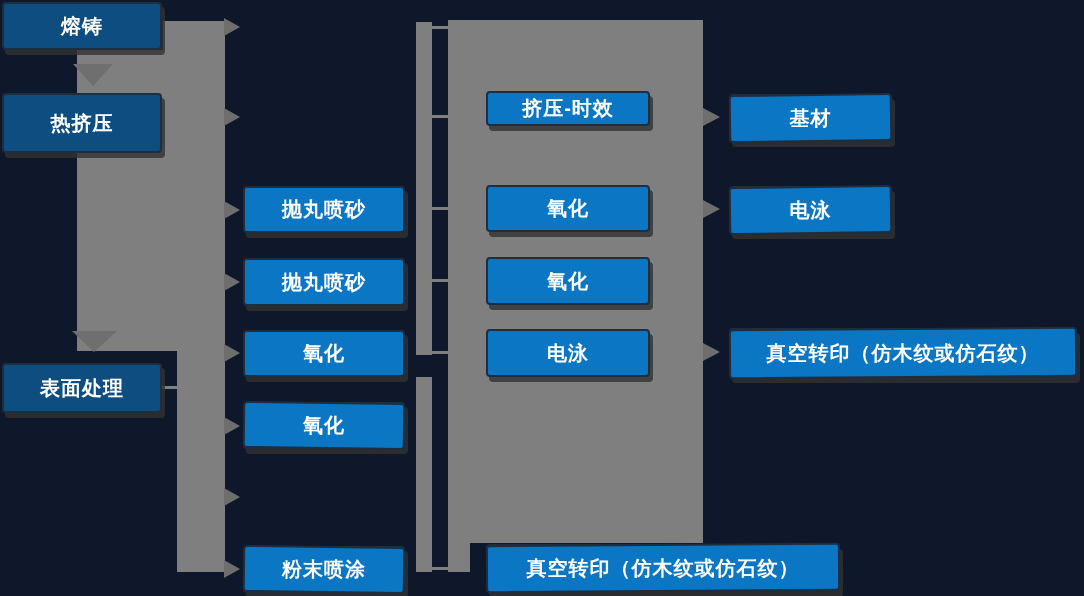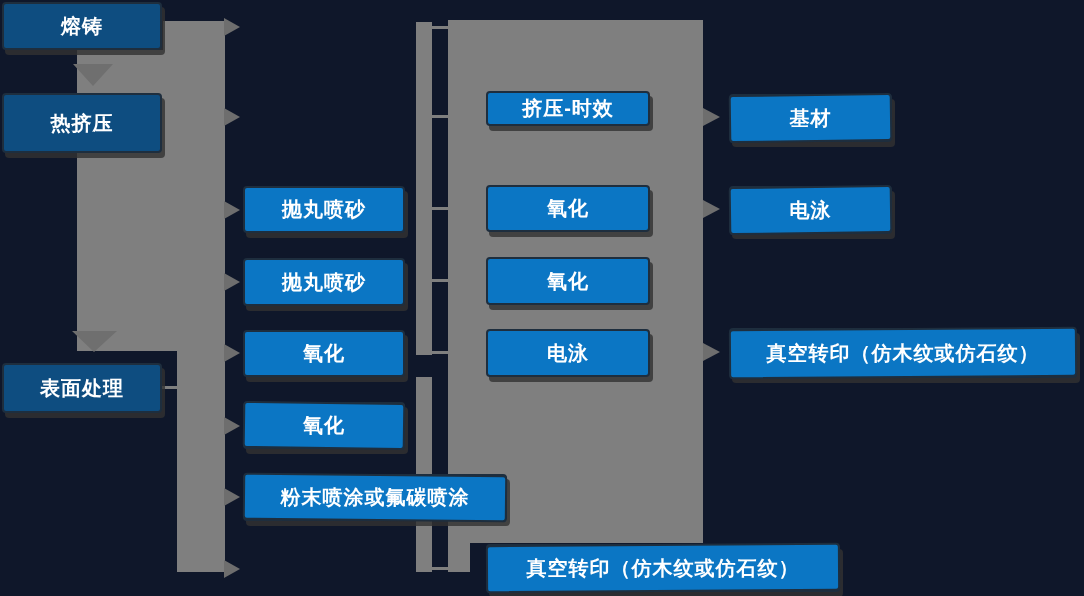--- a/index.html
+++ b/index.html
@@ -89,22 +89,22 @@
   </div>
   <div class="box" style="left:243px;top:258px;width:162px;height:48px;">
     <span>抛丸喷砂</span>
   </div>
   <div class="box" style="left:243px;top:330px;width:162px;height:47px;">
     <span>氧化</span>
   </div>
   <div class="box dup" style="left:243px;top:402px;width:162px;height:47px;--r:0.8deg;">
     <span>氧化</span>
   </div>
-  <div class="box dup" style="left:243px;top:474px;width:264px;height:47px;--r:0.6deg;">
-    <span>粉末喷涂或氟碳喷涂</span>
+  <div class="box dup" style="left:243px;top:546px;width:162px;height:47px;--r:0.8deg;">
+    <span>粉末喷涂</span>
   </div>
 
   <div class="box" style="left:486px;top:91px;width:164px;height:35px;">
     <span>挤压-时效</span>
   </div>
   <div class="box" style="left:486px;top:185px;width:164px;height:47px;">
     <span>氧化</span>
   </div>
   <div class="box" style="left:486px;top:257px;width:164px;height:48px;">
     <span>氧化</span>

